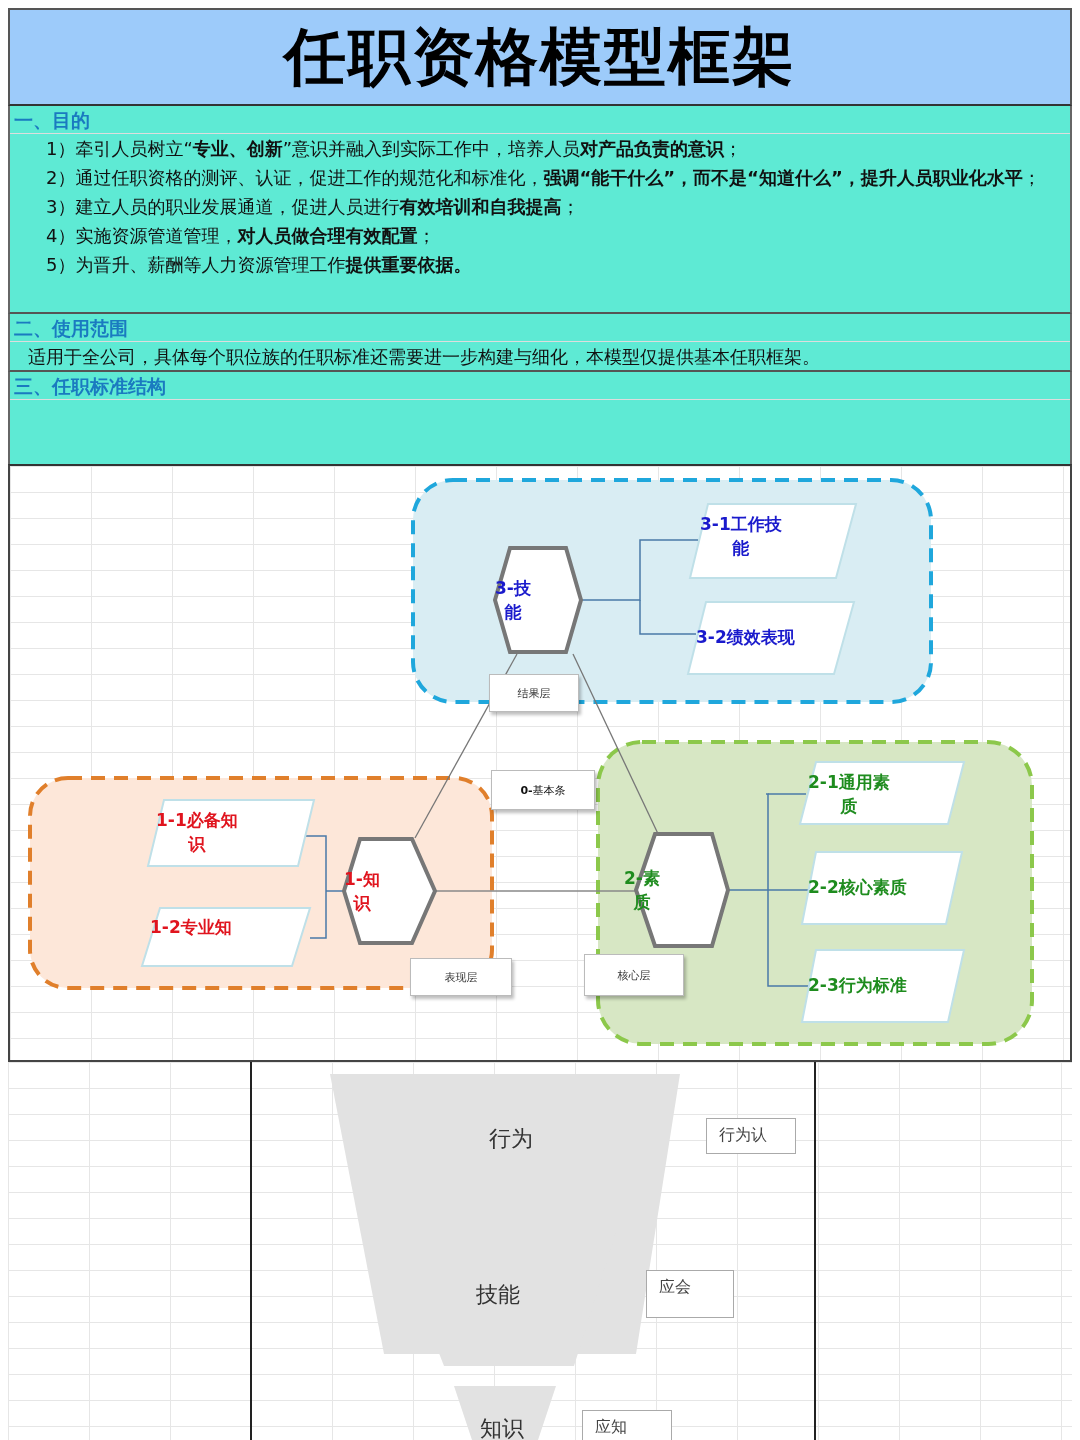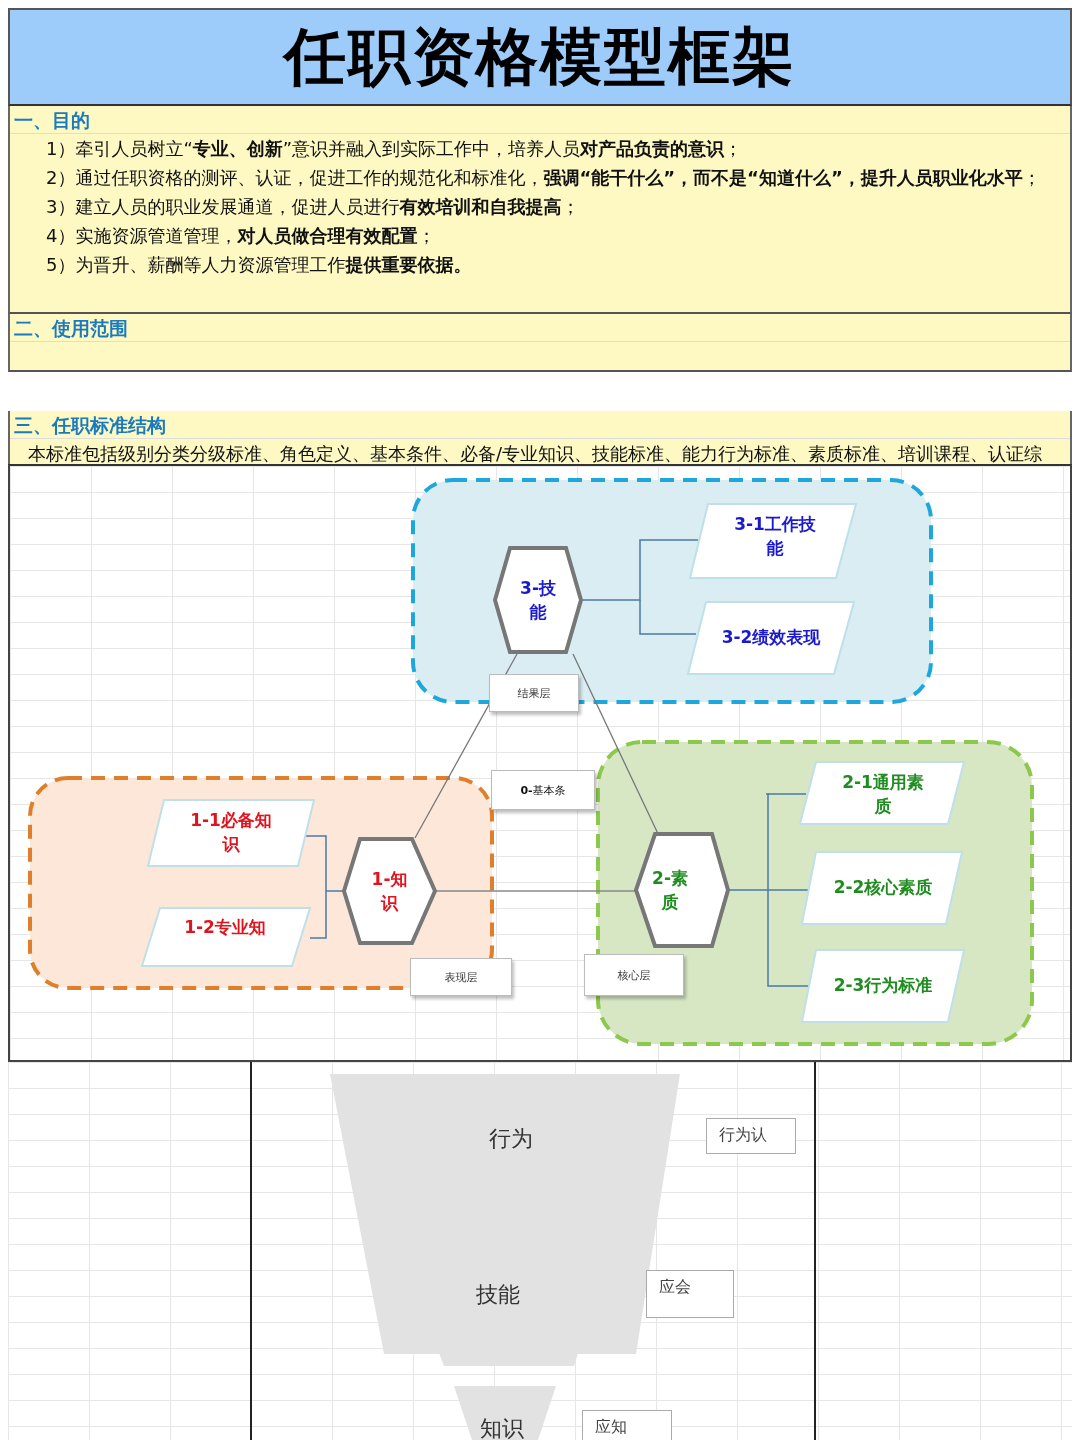--- a/index.html
+++ b/index.html
@@ -7,36 +7,36 @@
   body { font-family: "DejaVu Sans", "Liberation Sans", sans-serif; color: #111; position: relative; }
 
   .title-bar {
     position: absolute; left: 8px; top: 8px; width: 1064px; height: 98px;
     background: #9dcbfa; border: 2px solid #555; border-bottom: 2px solid #333;
     display: flex; align-items: center; justify-content: center;
   }
   .title-bar h1 { font-size: 62px; font-weight: 900; letter-spacing: 2px; color: #000; }
 
   .text-block {
-    position: absolute; left: 8px; width: 1064px; background: #fef9c3;
+    position: absolute; left: 8px; width: 1064px; background: #5eead4;
     border-left: 2px solid #666; border-right: 2px solid #666;
   }
   .sec-head {
     height: 28px; padding-left: 4px; font-size: 19px; font-weight: bold; color: #1a7ac0;
     line-height: 28px; border-bottom: 1px solid #ddd;
   }
   .para { font-size: 18px; line-height: 29px; padding-left: 0; padding-right: 12px; }
   .para.indent { text-indent: 36px; }
   .para.indent-sm { text-indent: 18px; }
   .para b { font-weight: bold; }
   .rule { border-bottom: 2px solid #555; }
 
   #sec1 { top: 106px; height: 208px; }
   #sec2 { top: 314px; height: 58px; }
-  #sec3 { top: 372px; height: 94px; margin-top: 39px; }
+  #sec3 { top: 372px; height: 94px; }
 
   .diagram {
     position: absolute; left: 8px; top: 464px; width: 1064px; height: 598px;
     border: 2px solid #444; border-top: 2px solid #333;
     background-color: #fff;
     background-image:
       linear-gradient(to right, #e6e6e6 1px, transparent 1px),
       linear-gradient(to bottom, #e6e6e6 1px, transparent 1px);
     background-size: 81px 26px;
     overflow: hidden;
@@ -45,21 +45,21 @@
 
   .label-box {
     position: absolute; background: #fff; border: 1px solid #bbb;
     box-shadow: 2px 3px 3px rgba(0,0,0,0.25);
     display: flex; align-items: center; justify-content: center;
     font-family: "DejaVu Serif", serif; font-size: 11px; color: #333;
   }
   .label-box b { font-family: "DejaVu Sans", sans-serif; }
 
   .hex-label, .para-label {
-    position: absolute; display: flex; align-items: center; justify-content: center;
+    position: absolute; display: flex; align-items: center; justify-content: flex-start;
     text-align: center; font-weight: bold; font-size: 17px; line-height: 24px;
   }
 
   .lower {
     position: absolute; left: 8px; top: 1062px; width: 1064px; height: 378px;
     background-color: #fff;
     background-image:
       linear-gradient(to right, #e6e6e6 1px, transparent 1px),
       linear-gradient(to bottom, #e6e6e6 1px, transparent 1px);
     background-size: 81px 26px;
@@ -89,25 +89,25 @@
   <div class="sec-head">一、目的</div>
   <div class="para indent"><span>1）牵引人员树立“</span><b>专业、创新</b><span>”意识并融入到实际工作中，培养人员</span><b>对产品负责的意识</b><span>；</span></div>
   <div class="para indent"><span>2）通过任职资格的测评、认证，促进工作的规范化和标准化，</span><b>强调“能干什么”，而不是“知道什么”，提升人员职业化水平</b><span>；</span></div>
   <div class="para indent"><span>3）建立人员的职业发展通道，促进人员进行</span><b>有效培训和自我提高</b><span>；</span></div>
   <div class="para indent"><span>4）实施资源管道管理，</span><b>对人员做合理有效配置</b><span>；</span></div>
   <div class="para indent"><span>5）为晋升、薪酬等人力资源管理工作</span><b>提供重要依据。</b><span></span></div>
 </div>
 
 <div class="text-block rule" id="sec2">
   <div class="sec-head">二、使用范围</div>
+  <div class="para indent-sm">适用于全公司，具体每个职位族的任职标准还需要进一步构建与细化，本模型仅提供基本任职框架。</div>
 </div>
 
 <div class="text-block" id="sec3">
   <div class="sec-head">三、任职标准结构</div>
-  <div class="para indent-sm">本标准包括级别分类分级标准、角色定义、基本条件、必备/专业知识、技能标准、能力行为标准、素质标准、培训课程、认证综合评价表和结果应用；</div>
 </div>
 
 <div class="diagram">
   <svg width="1064" height="598" viewBox="0 0 1064 598">
 
     <rect x="403" y="14" width="518" height="222" rx="40" ry="40" fill="#d9edf3" stroke="#1fa7dc" stroke-width="4" stroke-dasharray="14 9"></rect>
     <rect x="20" y="312" width="462" height="210" rx="38" ry="38" fill="#fde7d9" stroke="#e07f2b" stroke-width="4" stroke-dasharray="14 9"></rect>
     <rect x="588" y="276" width="434" height="302" rx="44" ry="44" fill="#d7e7c4" stroke="#8cc84b" stroke-width="4" stroke-dasharray="14 9"></rect>
 
     <line x1="507" y1="188" x2="405" y2="372" stroke="#777" stroke-width="1.3"></line>

